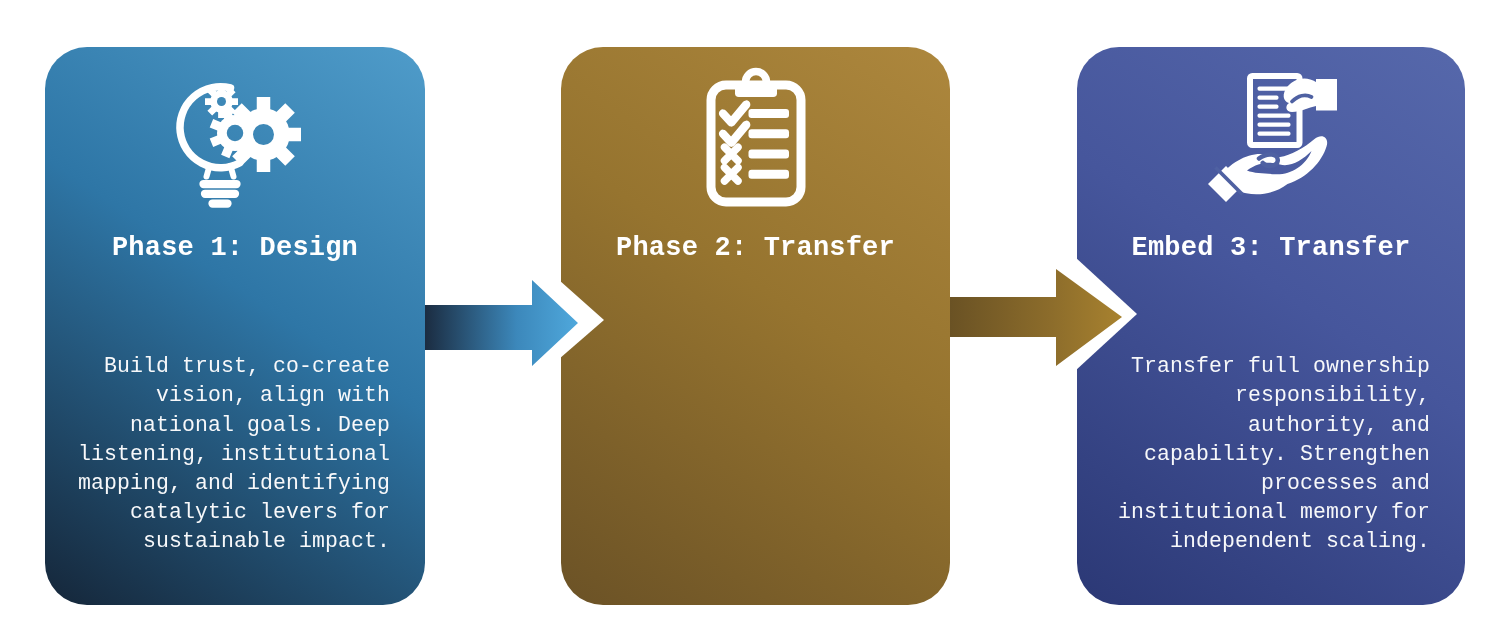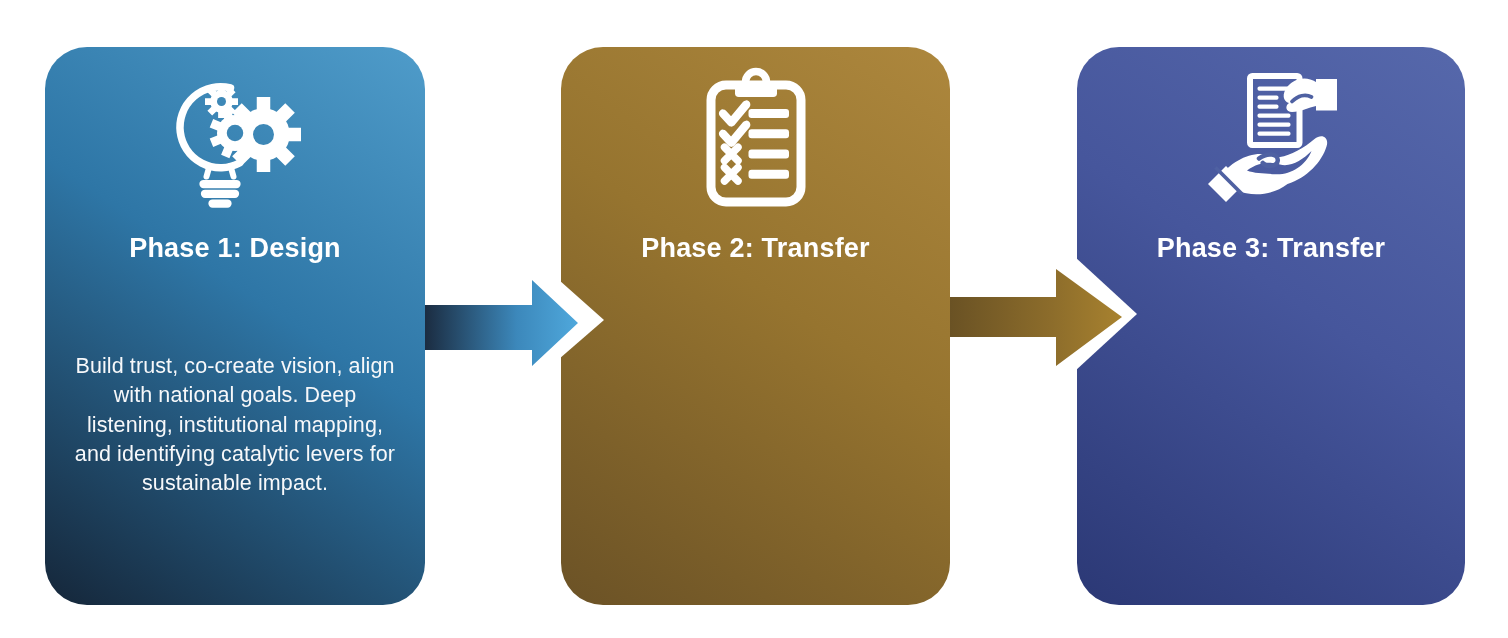--- a/index.html
+++ b/index.html
@@ -1,20 +1,20 @@
 <!DOCTYPE html>
 <html><head>
 <meta charset="utf-8">
 <style>
   html,body { margin:0; padding:0; background:#ffffff; }
   .stage {
     position:relative;
     width:1508px; height:638px;
     background:#ffffff;
-    font-family:Liberation Sans, sans-serif;
+    font-family:Liberation Mono, monospace;
     overflow:hidden;
   }
   .card {
     position:absolute;
     top:47px; height:558px;
     border-radius:42px;
     color:#ffffff;
     display:flex; flex-direction:column; align-items:center;
     z-index:1;
   }
@@ -25,26 +25,26 @@
     margin-top:16px; height:152px;
     display:flex; align-items:center; justify-content:center;
   }
   .card-title {
     margin:18px 0 0 0;
     font-size:27px; font-weight:700; line-height:1.15;
     text-align:center; letter-spacing:0.2px;
     color:#ffffff;
   }
   .card-body {
-    margin:88px 0 0 0;
+    margin:88px 8px 0 0;
     align-self:stretch;
     padding:0 27px;
     font-size:21.5px; line-height:1.36; font-weight:400;
     color:#f7f8fa; letter-spacing:0.1px;
-    text-align:center;
+    text-align:right;
   }
   .overlay {
     position:absolute; left:0; top:0;
     width:1508px; height:638px;
     z-index:2; pointer-events:none;
   }
 </style>
 </head>
 <body>
 
@@ -120,21 +120,22 @@
         <path d="M64,25 C68,21 73,20 77,22" fill="none" stroke="#4f61a2" stroke-width="2.5" stroke-linecap="round"></path>
 
         <path fill-rule="evenodd" fill="#ffffff" d="M15,77 C20,68 31,61 41,60 C47,59.5 51,62 56,62 C63,61 72,56 79,50 C84,46 89,49 87,55 C84,65 74,76 61,80 C48,90 28,89 15,77 Z
              M34,71 C42,65 50,65 56,67 C63,69 71,64 77,58 C73,68 63,74 53,73.5 C46,73 39,73 34,71 Z"></path>
         <path d="M42,63 C48,58.5 55,60 54.5,64.5 C54,68.5 47,69 44.5,66" fill="none" stroke="#4f61a2" stroke-width="3" stroke-linecap="round"></path>
 
         <rect x="11.5" y="71.5" width="17" height="17" transform="rotate(45 20 80)" fill="#ffffff"></rect>
         <path d="M13,69 L31,87" stroke="#4f61a2" stroke-width="2.5"></path>
       </svg>
     </div>
-    <h2 class="card-title">Phase 3: Transfer</h2>
+    <h2 class="card-title">Embed 3: Transfer</h2>
+    <p class="card-body">Transfer full ownership responsibility, authority, and capability. Strengthen processes and institutional memory for independent scaling.</p>
   </div>
 
   <svg class="overlay" viewBox="0 0 1508 638">
     <defs>
       <linearGradient id="arrow1-grad" gradientUnits="userSpaceOnUse" x1="425" y1="323" x2="578" y2="323">
         <stop offset="0" stop-color="#1b2c41"></stop>
         <stop offset="0.6" stop-color="#3c88bb"></stop>
         <stop offset="1" stop-color="#4fa8dc"></stop>
       </linearGradient>
       <linearGradient id="arrow2-grad" gradientUnits="userSpaceOnUse" x1="950" y1="317" x2="1122" y2="317">

